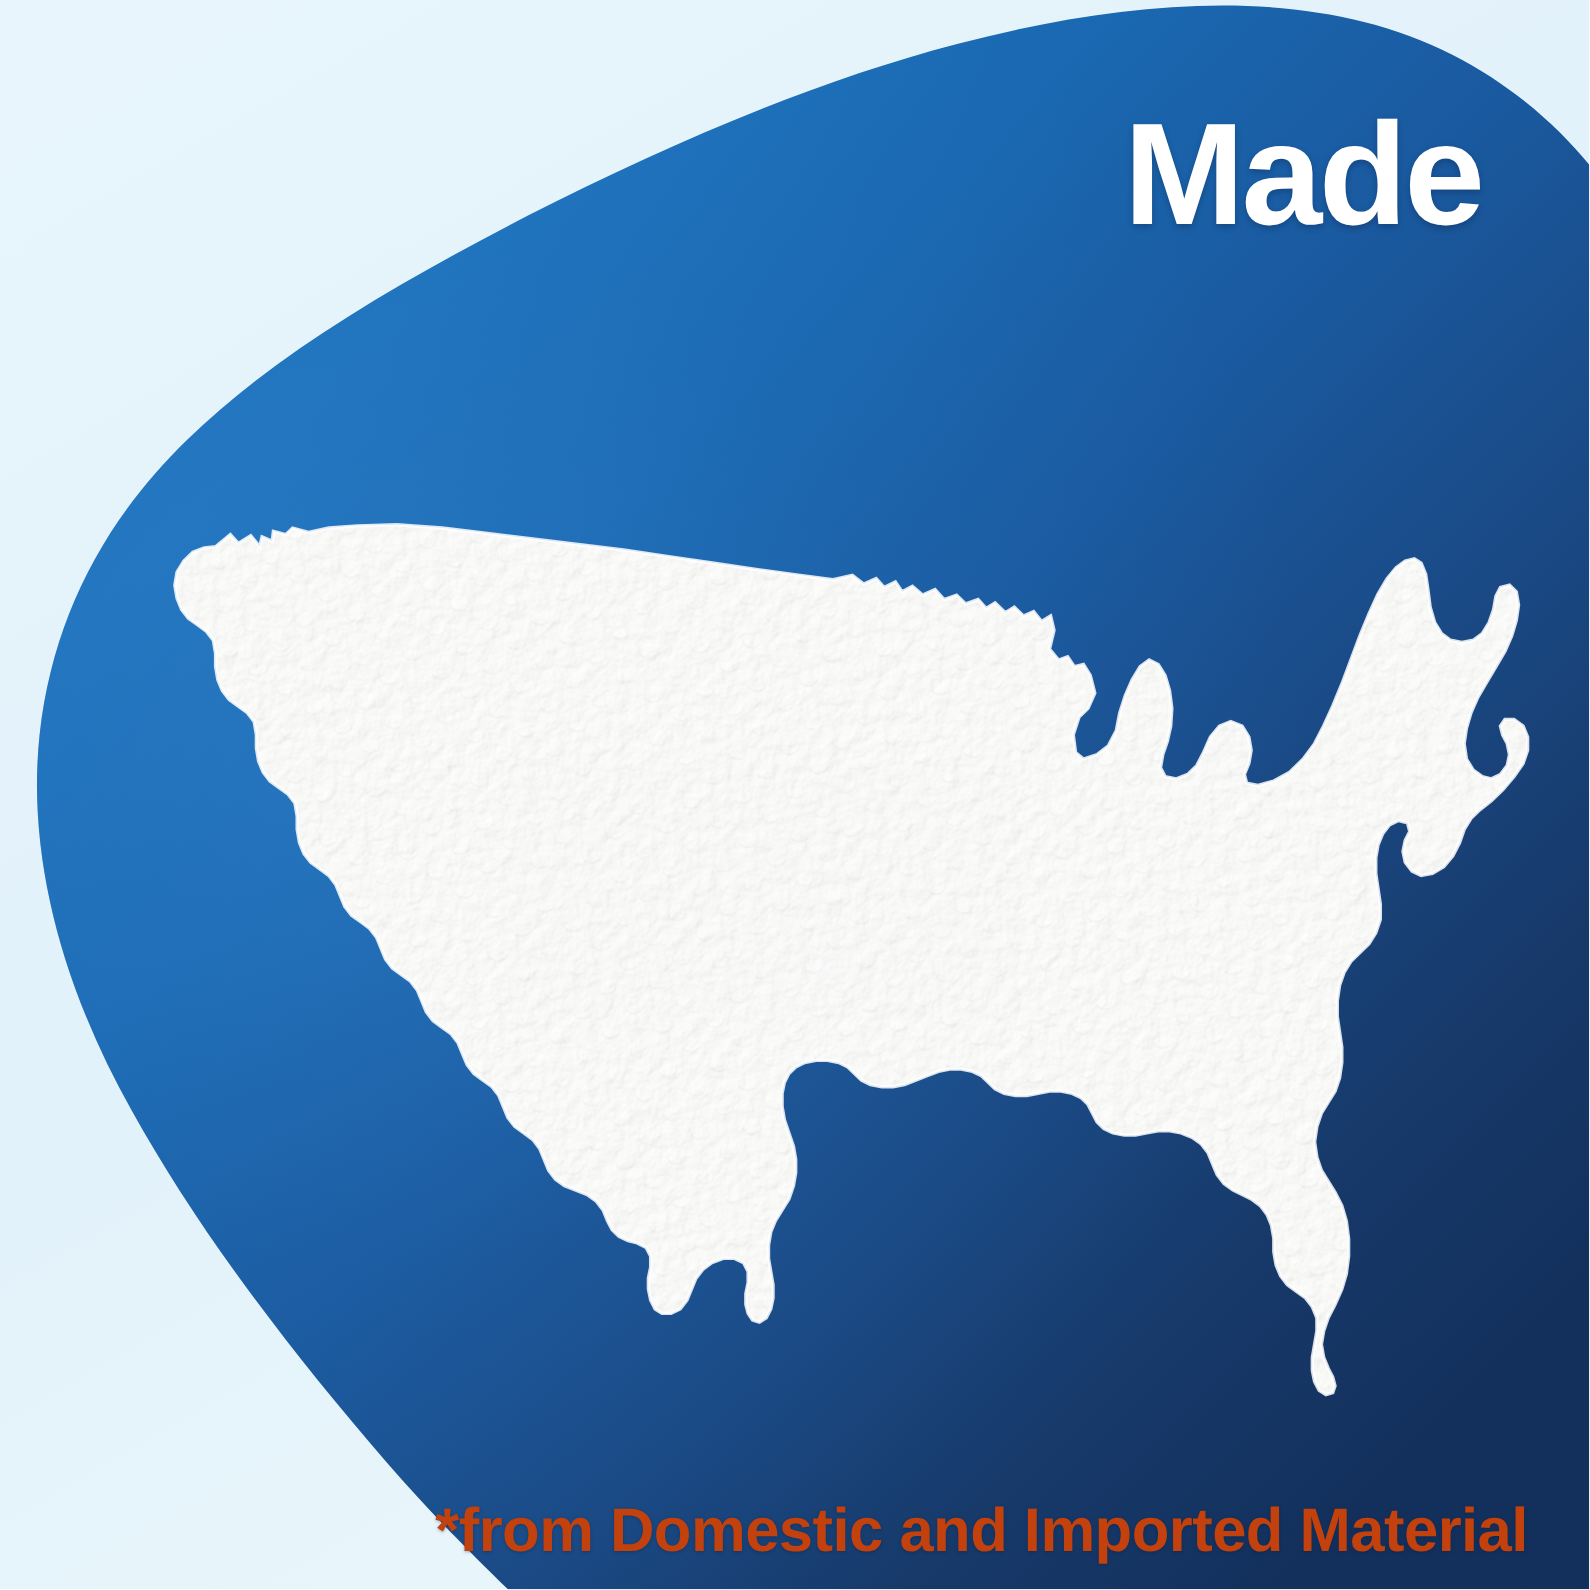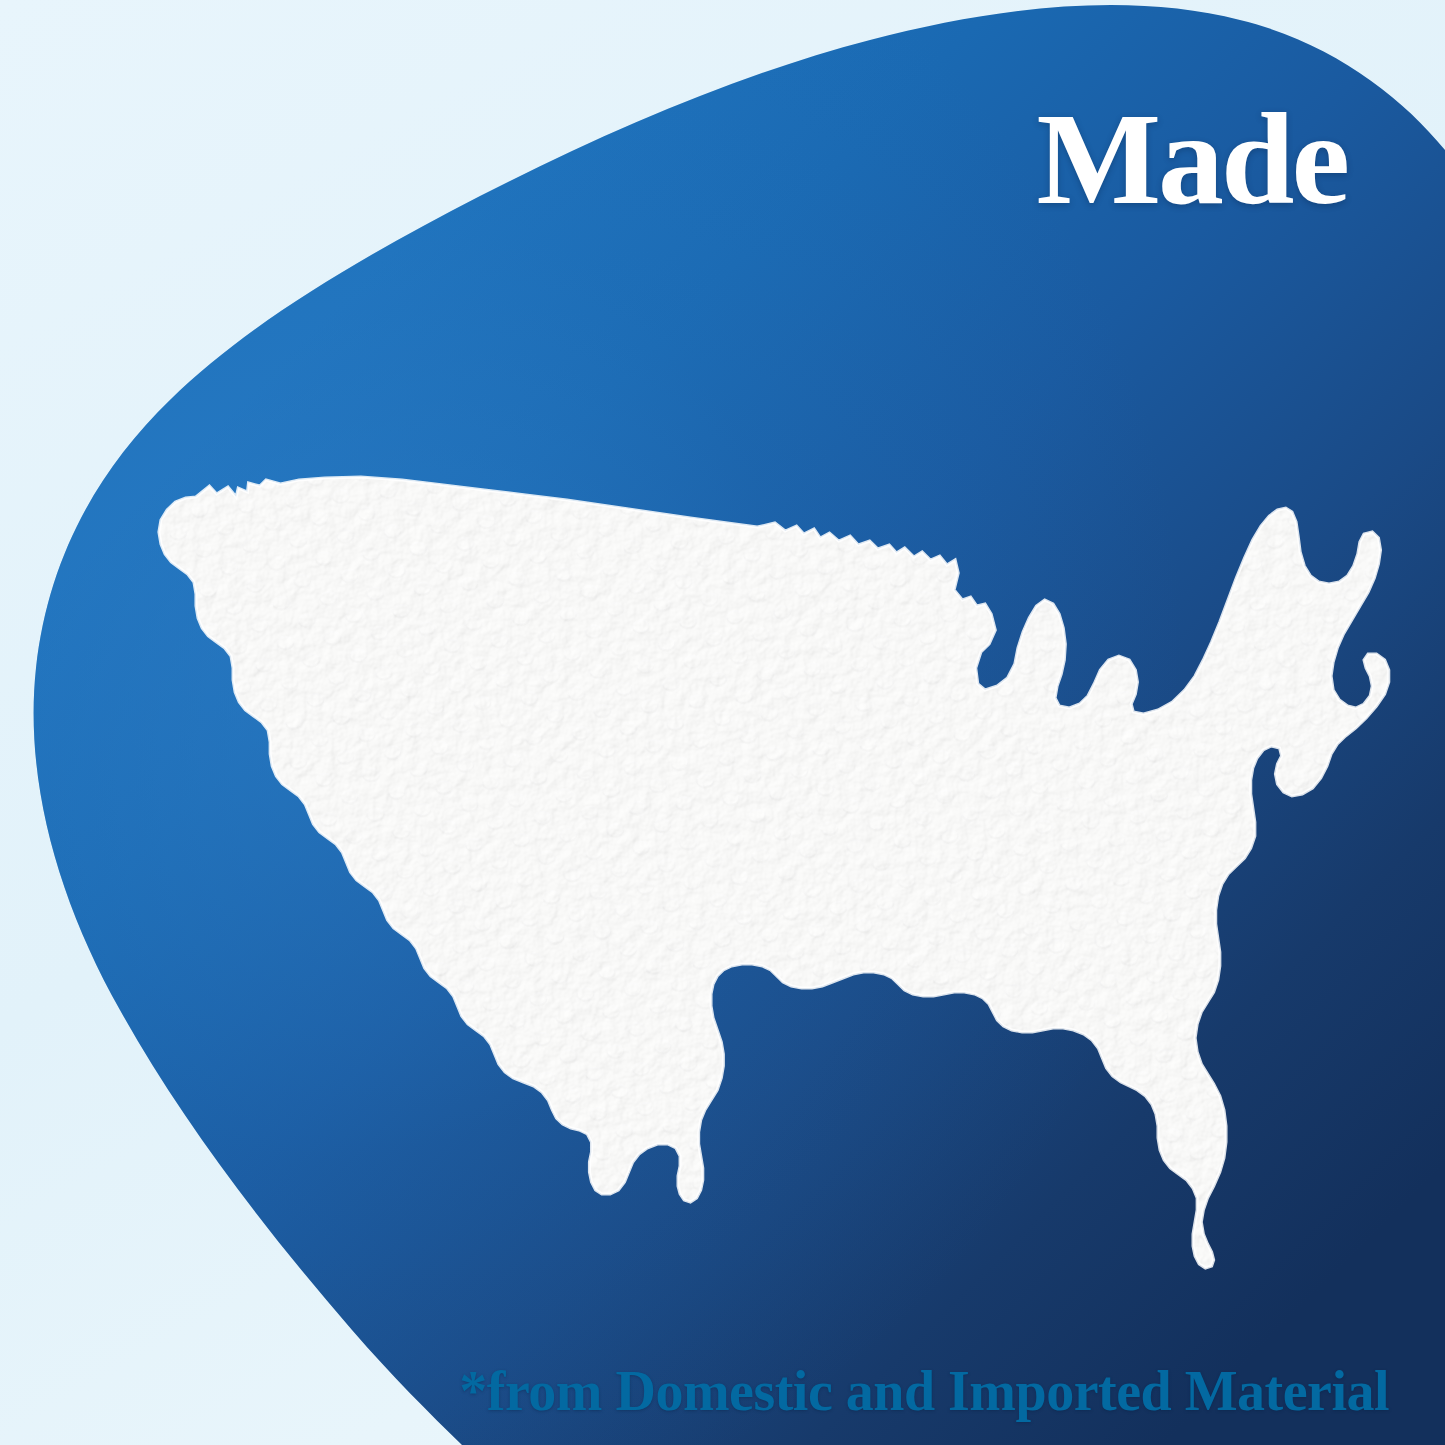--- a/index.html
+++ b/index.html
@@ -5,21 +5,21 @@
   html, body {
     margin: 0;
     padding: 0;
     background: #ffffff;
   }
   #stage {
     position: relative;
     width: 1445px;
     height: 1445px;
     overflow: hidden;
-    font-family: Liberation Serif, serif;
+    font-family: Liberation Sans, sans-serif;
     background: #e4f3fb;
   }
   .bg-layer {
     position: absolute;
     inset: 0;
     background: linear-gradient(150deg, #e8f5fc 0%, #e2f2fa 45%, #eef8fc 100%);
   }
   .blob-layer {
     position: absolute;
     inset: 0;
@@ -40,21 +40,21 @@
     white-space: nowrap;
   }
   .headline .line { display: block; }
 
   .footnote {
     position: absolute;
     left: 0;
     right: 56px;
     bottom: 26px;
     text-align: right;
-    color: #0369a1;
+    color: #c2410c;
     font-weight: bold;
     font-size: 56px;
     letter-spacing: -0.5px;
     line-height: 1.0;
     white-space: nowrap;
     text-shadow: 0 1px 3px rgba(8,28,60,0.35);
   }
 
   .map-layer {
     position: absolute;

